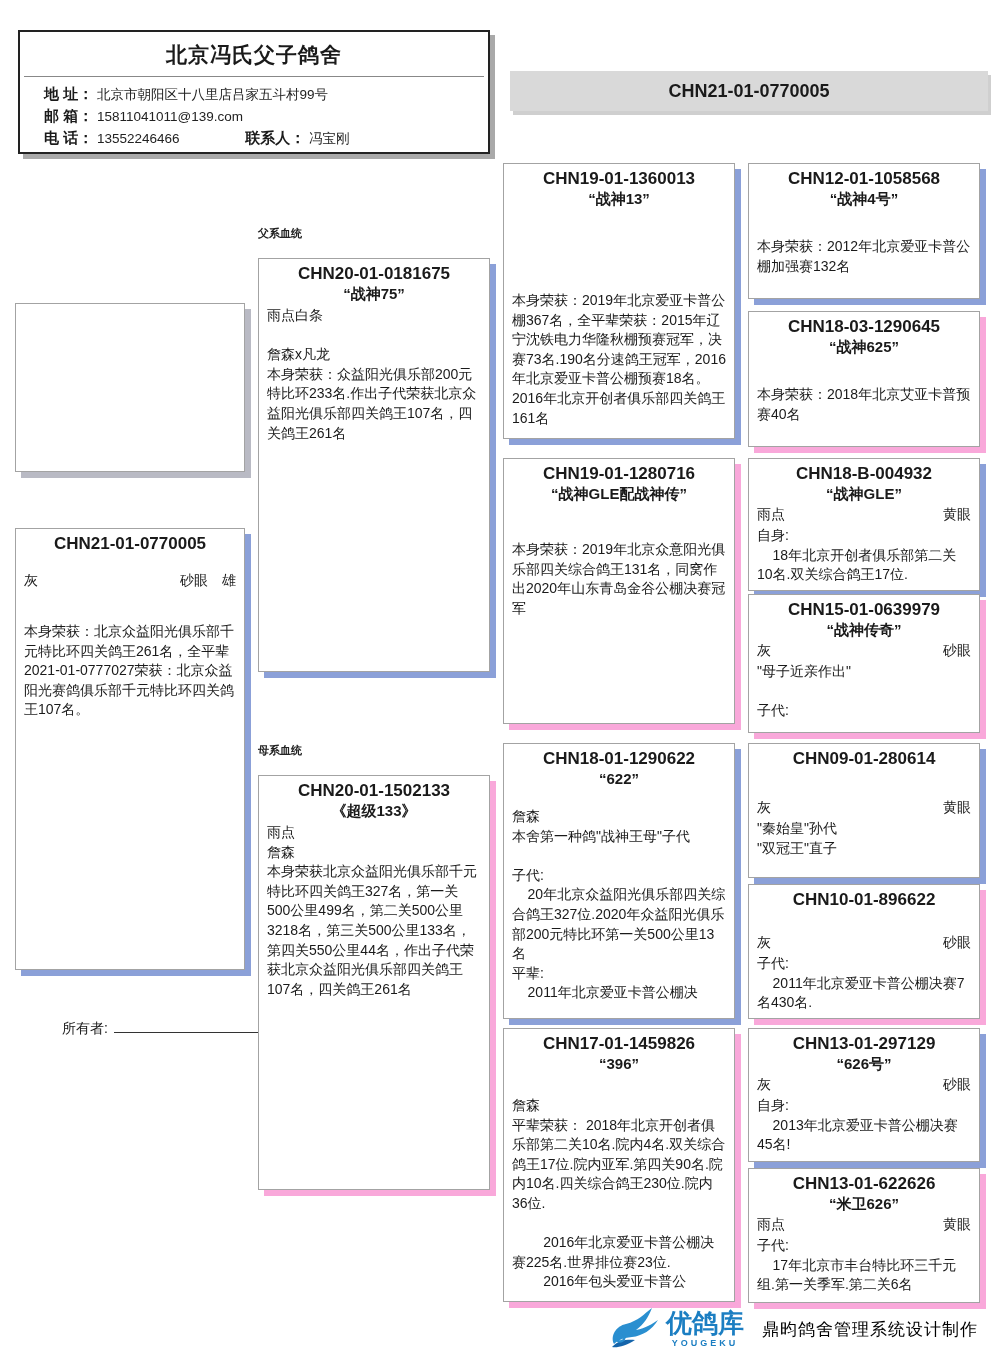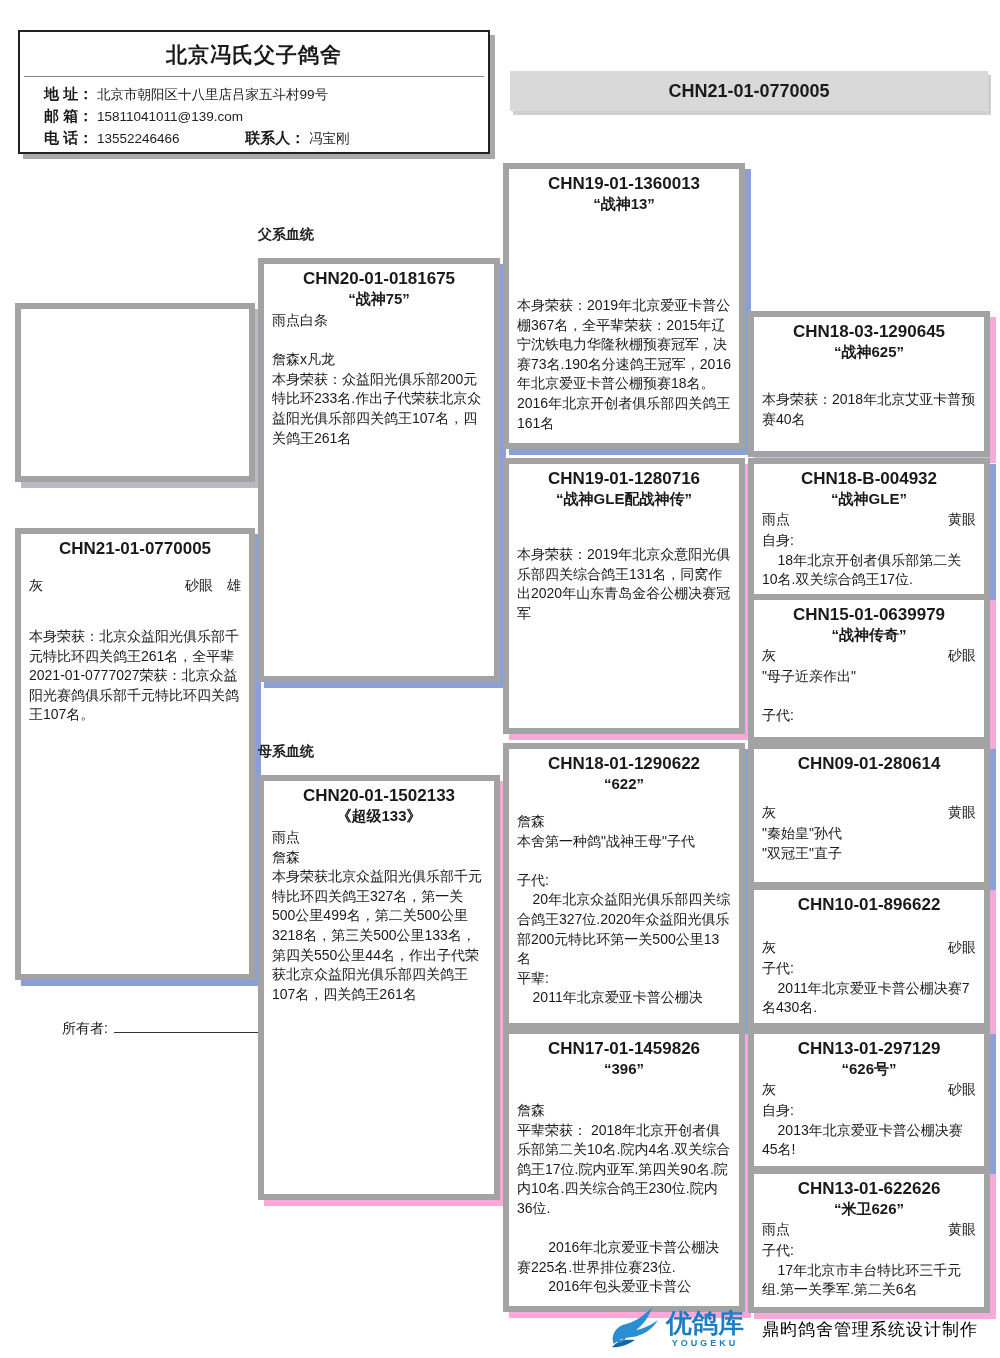--- a/index.html
+++ b/index.html
@@ -15,30 +15,30 @@
   .loft-label{font-weight:bold;font-size:15px;}
   .loft-val{color:#222;}
   .contact-label{font-weight:bold;font-size:15px;margin-left:62px;}
 
   
   .banner{position:absolute;left:510px;top:71px;width:478px;height:40px;background:#d9d9d9;
           box-shadow:3px 4px 0 #cfcfcf;display:flex;align-items:center;justify-content:center;
           font-size:18px;font-weight:bold;}
 
   
-  .pbox{position:absolute;background:#fff;border:6px solid #a3a3a3;overflow:hidden;}
+  .pbox{position:absolute;background:#fff;border:1px solid #a3a3a3;overflow:hidden;}
   .m{box-shadow:6px 6px 0 #8ba0d8;}
   .f{box-shadow:6px 6px 0 #f9a8da;}
   .g{box-shadow:6px 6px 0 #b9bac4;}
   .ring{text-align:center;font-weight:bold;font-size:17px;padding-top:5px;}
   .nick{text-align:center;font-weight:bold;font-size:15px;padding-top:1px;}
   .body{padding:2px 8px 0 8px;font-size:14px;line-height:1.4;white-space:pre-wrap;}
   .row{display:flex;justify-content:space-between;padding:2px 8px 0 8px;font-size:14px;}
 
-  .sec-label{position:absolute;font-size:14px;font-weight:bold;color:#222;}
+  .sec-label{position:absolute;font-size:11px;font-weight:bold;color:#222;}
 
   .owner{position:absolute;left:62px;top:1018px;font-size:14px;}
   .owner .line{display:inline-block;width:150px;border-bottom:1.5px solid #333;height:14px;margin-left:6px;}
 
   
   .footer{position:absolute;left:608px;top:1306px;display:flex;align-items:center;}
   .logo-icon{width:52px;height:46px;}
   .logo-txt{margin-left:6px;display:flex;flex-direction:column;align-items:center;}
   .logo-cn{color:#1b7ec2;font-size:26px;font-weight:bold;line-height:26px;}
   .logo-en{color:#1b7ec2;font-size:9px;font-weight:bold;letter-spacing:3px;margin-top:2px;}
@@ -134,20 +134,25 @@
   <div class="pbox f" style="left:503px;top:1028px;width:230px;height:272px">
     <div class="ring">CHN17-01-1459826</div>
     <div class="nick">“396”</div>
     <div class="body" style="margin-top:22px">詹森
 平辈荣获： 2018年北京开创者俱乐部第二关10名.院内4名.双关综合鸽王17位.院内亚军.第四关90名.院内10名.四关综合鸽王230位.院内36位.
 
         2016年北京爱亚卡普公棚决赛225名.世界排位赛23位.
         2016年包头爱亚卡普公</div>
   </div>
 
+  <div class="pbox m" style="left:748px;top:163px;width:230px;height:134px">
+    <div class="ring">CHN12-01-1058568</div>
+    <div class="nick">“战神4号”</div>
+    <div class="body" style="margin-top:26px">本身荣获：2012年北京爱亚卡普公棚加强赛132名</div>
+  </div>
 
   <div class="pbox f" style="left:748px;top:311px;width:230px;height:134px">
     <div class="ring">CHN18-03-1290645</div>
     <div class="nick">“战神625”</div>
     <div class="body" style="margin-top:26px">本身荣获：2018年北京艾亚卡普预赛40名</div>
   </div>
 
   <div class="pbox m" style="left:748px;top:458px;width:230px;height:131px">
     <div class="ring">CHN18-B-004932</div>
     <div class="nick">“战神GLE”</div>

